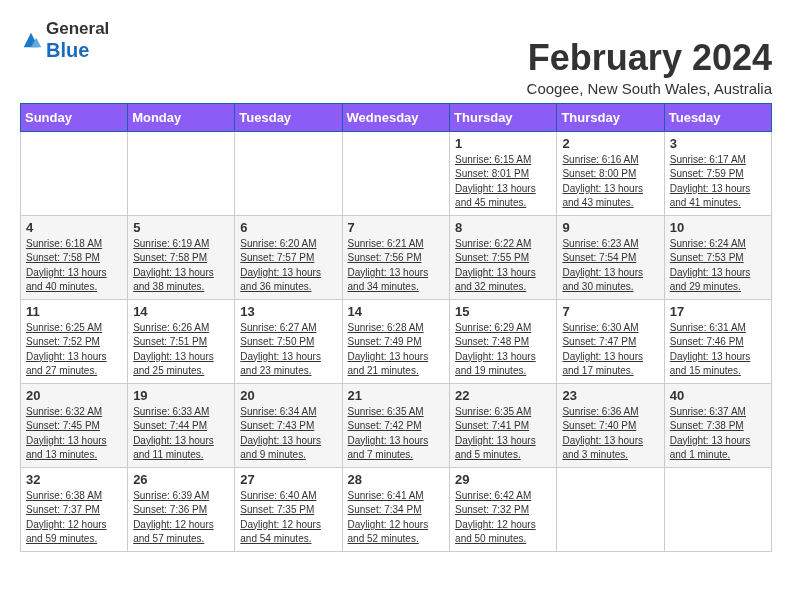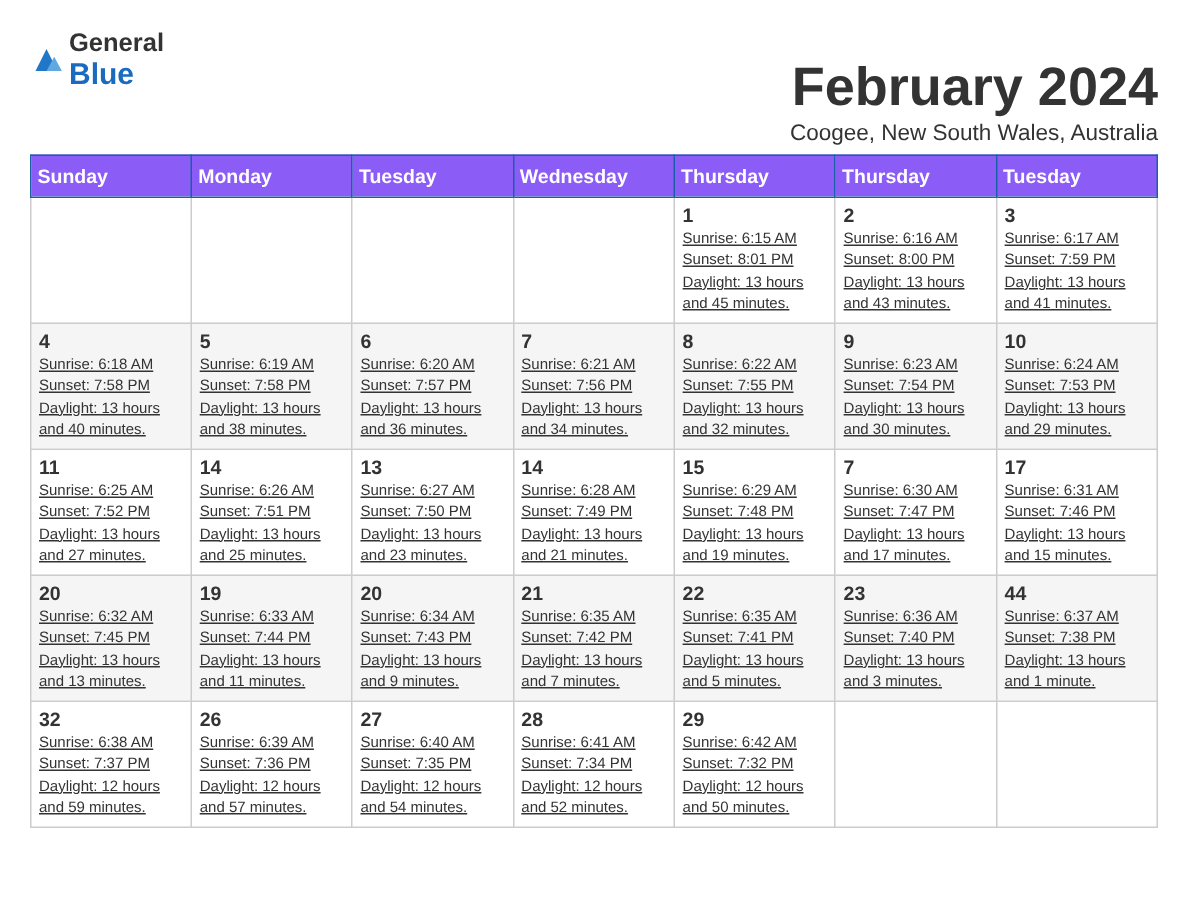--- a/index.html
+++ b/index.html
@@ -229,21 +229,21 @@
         </td>
         <td>
           <span class="day-num">22</span>
           <div class="day-info">Sunrise: 6:35 AM<br>Sunset: 7:41 PM<br>Daylight: 13 hours<br>and 5 minutes.</div>
         </td>
         <td>
           <span class="day-num">23</span>
           <div class="day-info">Sunrise: 6:36 AM<br>Sunset: 7:40 PM<br>Daylight: 13 hours<br>and 3 minutes.</div>
         </td>
         <td>
-          <span class="day-num">44</span>
+          <span class="day-num">40</span>
           <div class="day-info">Sunrise: 6:37 AM<br>Sunset: 7:38 PM<br>Daylight: 13 hours<br>and 1 minute.</div>
         </td>
       </tr>
       <tr>
         <td>
           <span class="day-num">32</span>
           <div class="day-info">Sunrise: 6:38 AM<br>Sunset: 7:37 PM<br>Daylight: 12 hours<br>and 59 minutes.</div>
         </td>
         <td>
           <span class="day-num">26</span>

